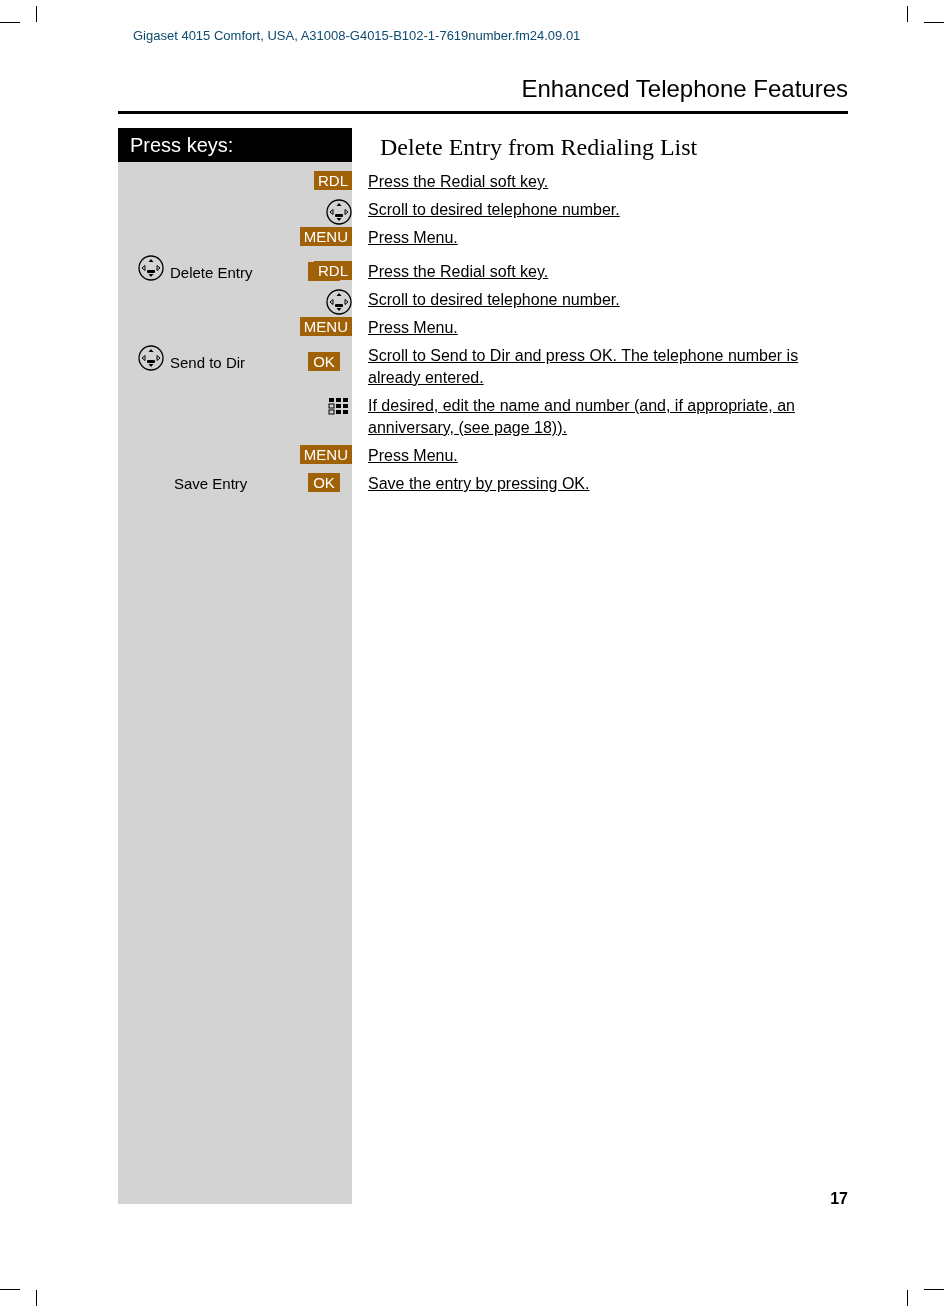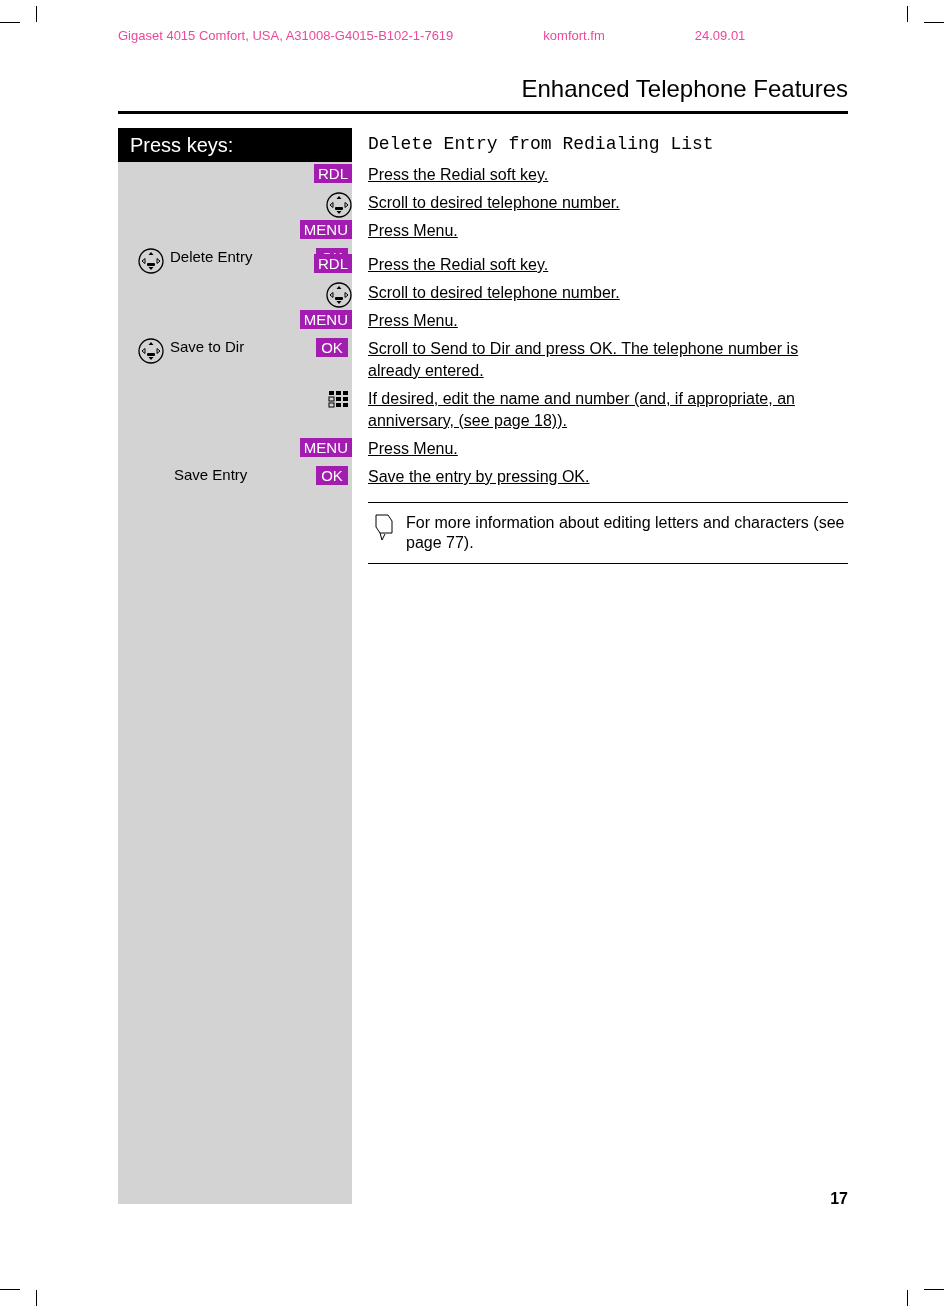--- a/index.html
+++ b/index.html
@@ -25,25 +25,25 @@
   .page {
     position: absolute;
     top: 0;
     left: 0;
     width: 944px;
     height: 1312px;
     padding: 28px 96px 30px 118px;
   }
   .topmeta {
     font-size: 13px;
-    color:#ec4899;
-    display:flex;
-    gap:90px;
+    color:#0c4a6e;
+    display:flex;
     align-items:baseline;
     font-family: Arial, sans-serif;
+    margin-left: 15px;
   }
   .section-header {
     text-align: right;
     font-family: Liberation Sans, sans-serif;
     font-size: 24px;
     font-weight: 400;
     margin-top: 32px;
     letter-spacing: 0;
     font-stretch: condensed;
   }
@@ -65,25 +65,25 @@
     font-size:20px;
     font-family: "Arial Narrow", Arial, sans-serif;
     font-stretch: condensed;
     padding:6px 12px;
     height: 34px;
     display:flex;
     align-items:center;
   }
   .right-col { flex:1; position:relative; }
   .h2 {
-    font-family: Liberation Mono, monospace;
+    font-family: Liberation Serif, serif;
     font-stretch: condensed;
-    font-size: 18px;
+    font-size: 24px;
     font-weight:400;
-    margin: 6px 0 10px 0;
+    margin: 6px 0 10px 12px;
   }
   .row {
     display:flex;
     align-items:flex-start;
     margin-bottom: 6px;
   }
   .row .keys {
     position:absolute;
     left:-250px;
     width: 234px;
@@ -92,45 +92,45 @@
     align-items:center;
     gap: 6px;
     padding-right:0;
   }
   .row .desc {
     font-size:16px;
     line-height:22px;
     text-decoration:underline;
   }
   .softkey-grey {
-    background:#a21caf;
+    background:#a16207;
     color:#fff;
     font-family: "Arial Narrow", Arial, sans-serif;
     font-stretch: condensed;
     font-size:15px;
     padding:1px 4px;
     min-width:32px;
     text-align:center;
     height:19px;
     line-height:17px;
   }
   .dpad-icon {
     width:26px;
     height:26px;
     display:inline-block;
     flex-shrink:0;
   }
   .dpad-icon.left-edge { margin-left:6px; margin-right:auto; }
   .menu-item {
     display:flex;
-    align-items:flex-start;
+    align-items:flex-end;
     gap:6px;
     width:100%;
     padding-left:14px;
-    padding-right:4px;
+    padding-right:12px;
   }
   .menu-item .label {
     font-size:15px;
     flex:1;
   }
   .keypad-icon {
     width:26px;
     height:26px;
   }
   .info-box {
@@ -167,21 +167,21 @@
 <div class="crop-tr2"></div>
 <div class="crop-bl"></div>
 <div class="crop-bl2"></div>
 <div class="crop-br"></div>
 <div class="crop-br2"></div>
 
 <div class="page">
 
   <div class="topmeta">
     <span>Gigaset 4015 Comfort, USA, A31008-G4015-B102-1-7619</span>
-    <span>komfort.fm</span>
+    <span>number.fm</span>
     <span>24.09.01</span>
   </div>
 
   <div class="section-header">Enhanced Telephone Features</div>
   <div class="hr-thick"></div>
 
   <div class="columns">
     <div class="left-col">
       <div class="pk-header">Press keys:</div>
     </div>
@@ -272,21 +272,21 @@
           <div class="menu-item">
             <span class="dpad-icon left-edge">
               <svg viewBox="0 0 26 26">
                   <circle cx="13" cy="13" r="12" fill="none" stroke="#000" stroke-width="1.3"></circle>
                   <path d="M13 4l-2.5 3h5z M13 22l-2.5-3h5z" fill="#000"></path>
                   <path d="M4 13l3-2.5v5z" fill="none" stroke="#000" stroke-width="1"></path>
                   <path d="M22 13l-3-2.5v5z" fill="none" stroke="#000" stroke-width="1"></path>
                   <rect x="9" y="15" width="8" height="3" rx="1" fill="#000"></rect>
                 </svg>
             </span>
-            <span class="label">Save to Dir</span>
+            <span class="label">Send to Dir</span>
             <span class="softkey-grey">OK</span>
           </div>
         </div>
         <div class="desc">Scroll to Send to Dir and press OK. The telephone number is already entered.</div>
       </div>
 
       <div class="row" style="position:relative; margin-top:4px;">
         <div class="keys">
           <span class="keypad-icon">
             <svg viewBox="0 0 26 26">
@@ -315,29 +315,20 @@
       <div class="row" style="position:relative;">
         <div class="keys">
           <div class="menu-item" style="padding-left:56px;gap:24px;">
             <span class="label">Save Entry</span>
             <span class="softkey-grey">OK</span>
           </div>
         </div>
         <div class="desc">Save the entry by pressing OK.</div>
       </div>
 
-      <div class="info-box">
-        <span class="note-icon">
-          <svg viewBox="0 0 24 28">
-              <path d="M4 2 L16 2 L20 8 L20 20 L8 20 L4 14 Z" fill="none" stroke="#000" stroke-width="1"></path>
-              <path d="M8 20 L10 27 L13 21" fill="none" stroke="#000" stroke-width="1"></path>
-            </svg>
-        </span>
-        <span>For more information about editing letters and characters (see page 77).</span>
-      </div>
 
       <div style="height:480px;"></div>
       <div class="page-num">17</div>
 
     </div>
   </div>
 
 </div>
 
 </body></html>

